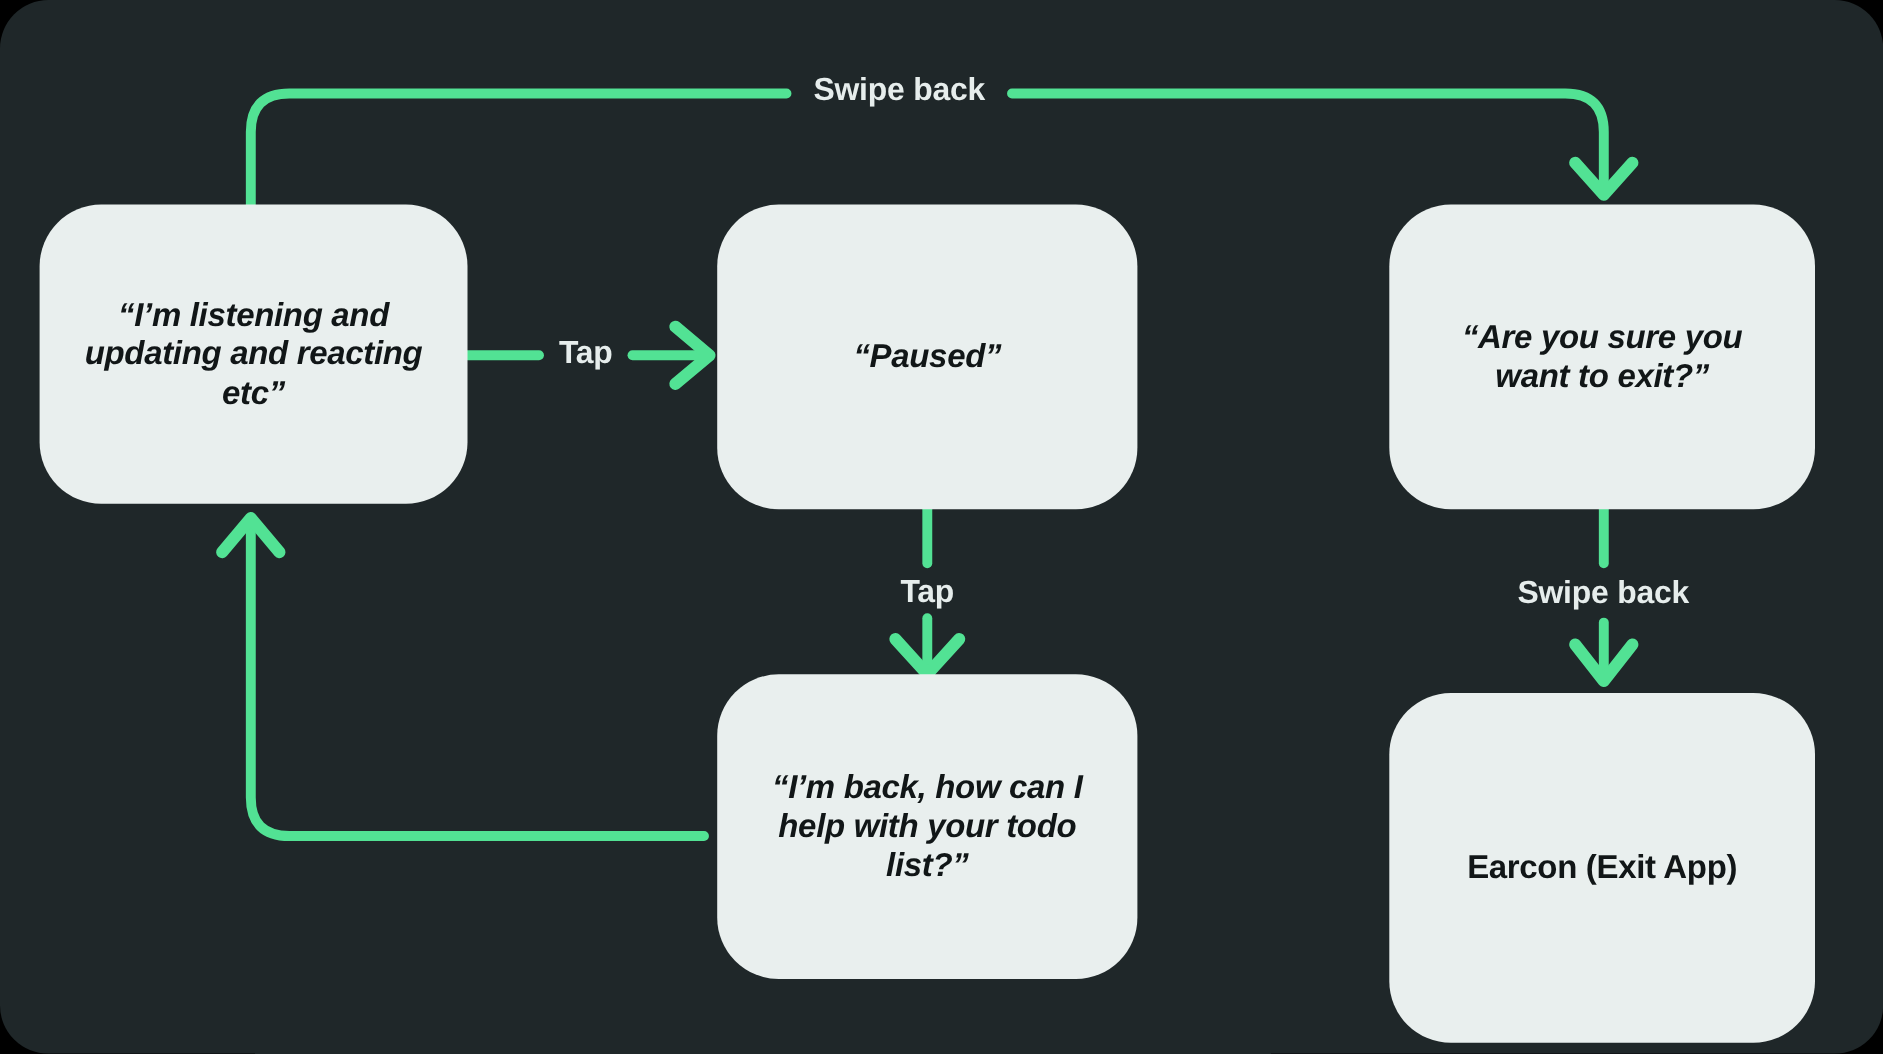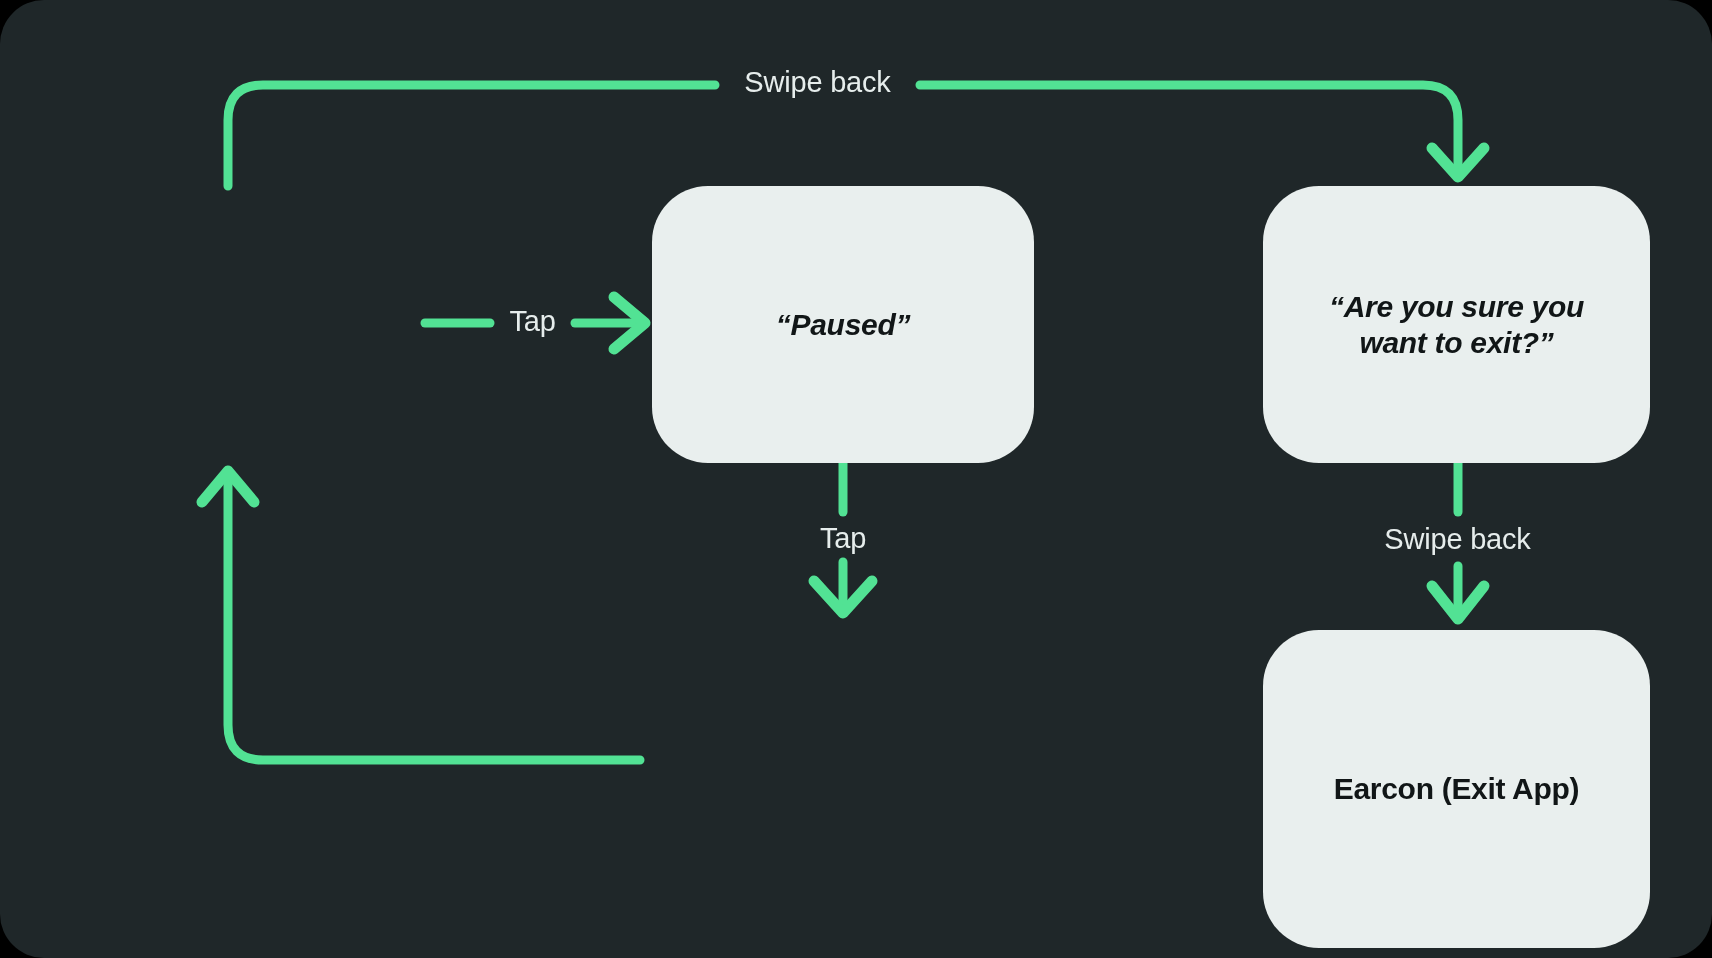--- a/index.html
+++ b/index.html
@@ -48,21 +48,21 @@
     text-align: center;
     letter-spacing: -0.3px;
   }
   .node-label.plain {
     font-style: normal;
   }
   .edge-label {
     position: absolute;
     color: #E6EDEC;
     font-family: "Liberation Sans", sans-serif;
-    font-weight: normal;
+    font-weight: bold;
     font-size: 29px;
     letter-spacing: -0.2px;
     white-space: nowrap;
     text-align: center;
   }
 </style>
 </head>
 <body>
 
 <div id="canvas">
@@ -93,29 +93,35 @@
       <path d="M 202 502 L 228 471 L 254 502" fill="none" stroke="#52E294" stroke-width="11" stroke-linecap="round" stroke-linejoin="round"></path>
     </g>
 
     <g>
       <path d="M 1458 463 L 1458 512" fill="none" stroke="#52E294" stroke-width="9" stroke-linecap="round"></path>
       <path d="M 1458 566 L 1458 614" fill="none" stroke="#52E294" stroke-width="9" stroke-linecap="round"></path>
       <path d="M 1432 586 L 1458 619 L 1484 586" fill="none" stroke="#52E294" stroke-width="11" stroke-linecap="round" stroke-linejoin="round"></path>
     </g>
   </svg>
 
+  <div class="node" style="left:36px; top:186px; width:389px; height:272px;">
+    <span class="node-label">“I’m listening and updating and reacting etc”</span>
+  </div>
 
   <div class="node" style="left:1263px; top:186px; width:387px; height:277px;">
     <span class="node-label">“Are you sure you want to exit?”</span>
   </div>
 
   <div class="node" style="left:652px; top:186px; width:382px; height:277px;">
     <span class="node-label">“Paused”</span>
   </div>
 
+  <div class="node" style="left:652px; top:613px; width:382px; height:277px;">
+    <span class="node-label">“I’m back, how can I help with your todo list?”</span>
+  </div>
 
   <div class="node" style="left:1263px; top:630px; width:387px; height:318px;">
     <span class="node-label plain">Earcon (Exit App)</span>
   </div>
 
   <div class="edge-label" style="left:715px; top:66px; width:205px;">Swipe back</div>
 
   <div class="edge-label" style="left:490px; top:305px; width:85px;">Tap</div>
 
   <div class="edge-label" style="left:800px; top:522px; width:86px;">Tap</div>

